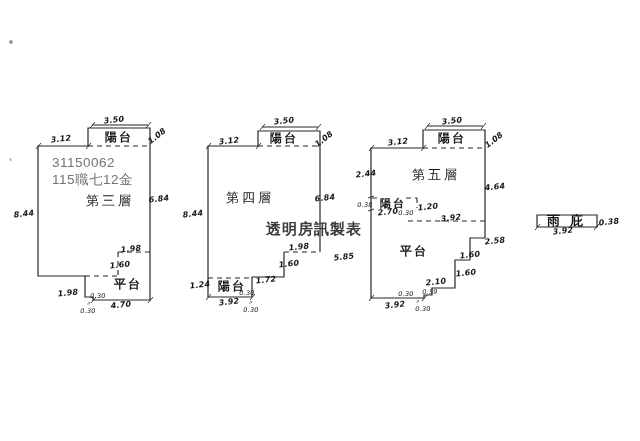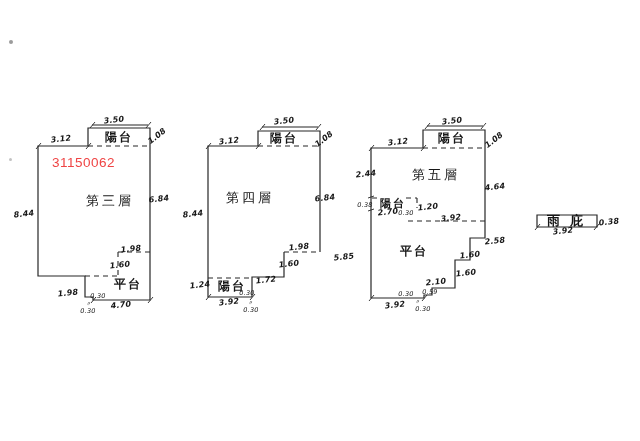--- a/index.html
+++ b/index.html
@@ -10,21 +10,21 @@
   .dash{stroke:#272727;stroke-width:1.1;fill:none;stroke-dasharray:5 4;}
   .tick{stroke:#272727;stroke-width:0.9;fill:none;}
   .lbl{position:absolute;transform:translate(-50%,-50%);white-space:nowrap;
        color:#161616;font-size:8px;font-style:italic;font-weight:600;letter-spacing:0.2px;}
   .tiny{font-size:6.5px;font-weight:500;}
   .cjk{font-style:normal;font-weight:700;font-size:12px;letter-spacing:2px;}
   .title{font-style:normal;font-weight:400;font-size:13px;letter-spacing:3px;}
   .rot{transform:translate(-50%,-50%) rotate(-38deg);}
   .slant{transform:translate(-50%,-50%) rotate(-6deg);}
   .print{position:absolute;transform:none;font-style:normal;font-weight:400;
-         font-size:13.5px;color:#ef4444;letter-spacing:0.5px;font-family:"Liberation Sans","DejaVu Sans",sans-serif;}
+         font-size:13.5px;color:#737373;letter-spacing:0.5px;font-family:"Liberation Sans","DejaVu Sans",sans-serif;}
   .watermark{position:absolute;font-size:15px;font-weight:600;color:#3a3a3a;
              letter-spacing:1px;font-family:"Liberation Sans","DejaVu Sans",sans-serif;}
   .speck{position:absolute;background:#666;border-radius:50%;opacity:.65;}
 </style>
 </head>
 <body>
 
 <div id="sheet">
 
   <svg width="640" height="441" viewBox="0 0 640 441">
@@ -48,21 +48,23 @@
     <path class="dash" d="M372,198 L380,198 M406,198 L417,198 M417,198 L417,208"></path>
     <path class="tick" d="M368,198 L374,196 M368,211 L374,209"></path>
     <path class="ln" d="M427,126 L483,126"></path>
     <path class="tick" d="M425,129 L430,123 M481,129 L486,123 M369,151 L374,145 M421,151 L426,145 M369,301 L374,295 M422,301 L427,295"></path>
 
     <path class="ln" d="M537,215 L597,215 L597,227 L537,227 Z"></path>
     <path class="tick" d="M535,230 L540,224 M594,230 L599,224"></path>
   </svg>
 
   <div class="print" style="left:52px;top:155px;">31150062</div>
+  <div class="print" style="left:52px;top:171px;">115職七12金</div>
 
+  <div class="watermark" style="left:266px;top:220px;">透明房訊製表</div>
 
   <div class="lbl slant" style="left:114px;top:120px;">3.50</div>
   <div class="lbl cjk" style="left:119px;top:137px;">陽台</div>
   <div class="lbl slant" style="left:61px;top:139px;">3.12</div>
   <div class="lbl rot" style="left:157px;top:136px;">1.08</div>
   <div class="lbl title" style="left:110px;top:201px;">第三層</div>
   <div class="lbl slant" style="left:159px;top:199px;">6.84</div>
   <div class="lbl slant" style="left:24px;top:214px;">8.44</div>
   <div class="lbl slant" style="left:131px;top:249px;">1.98</div>
   <div class="lbl slant" style="left:120px;top:265px;">1.60</div>

